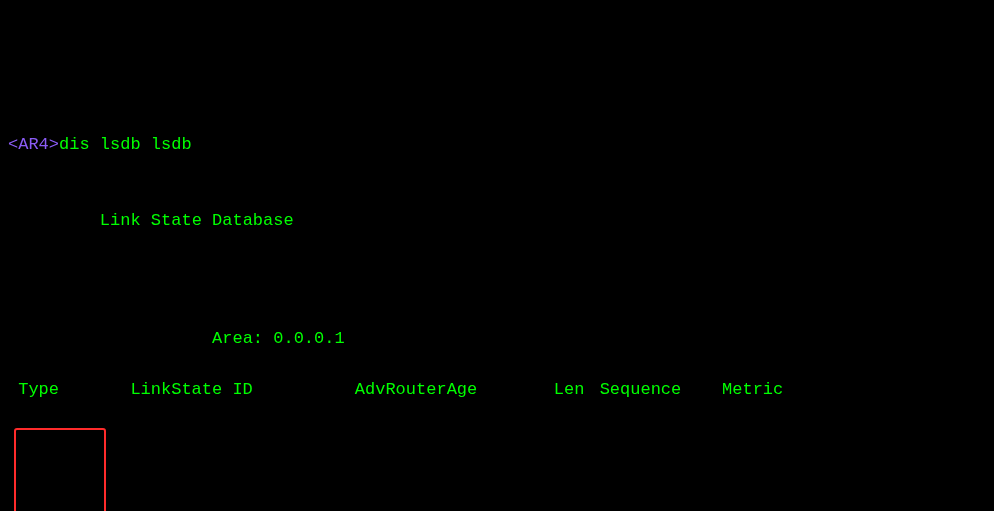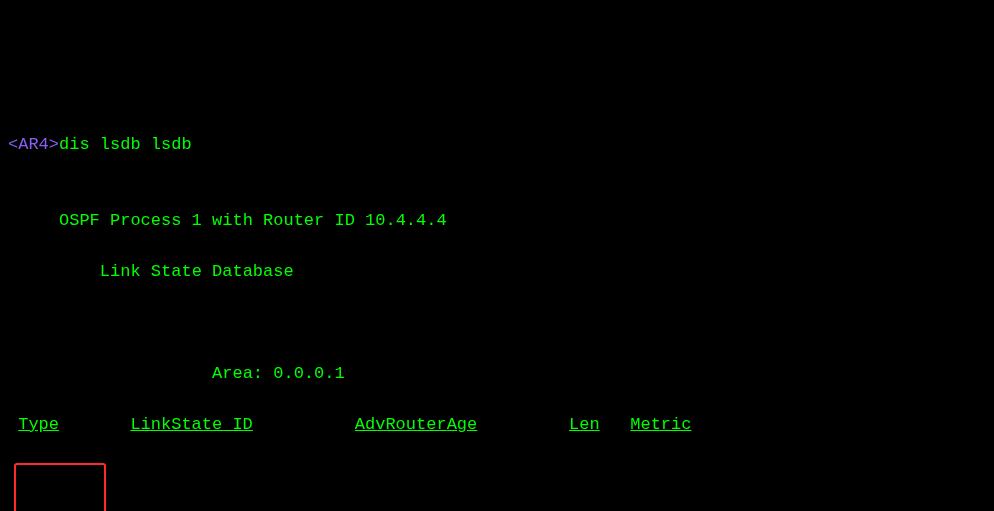--- a/index.html
+++ b/index.html
@@ -11,57 +11,56 @@
     line-height: 1.5;
     padding: 4px 8px;
     width: 994px;
     height: 511px;
     overflow: hidden;
     white-space: pre;
   }
   .prompt { color: #8b5cf6; }
   .hdr-line1 { padding-left: 5ch; }
   .hdr-line2 { padding-left: 9ch; }
-  .area-line { padding-left: 20ch; }
+  .area-line { padding-left: 20ch; margin-top: 16px; }
   .col-headers, .row {
     display: grid;
     grid-template-columns: 10ch 14ch 18ch 9ch 6ch 12ch 8ch;
   }
   .col-headers span, .row span { display: inline-block; }
   .c-type { text-align: left; }
   .c-ls   { text-align: center; }
   .c-adv  { text-align: right; }
   .c-age  { text-align: left; padding-right: 2ch; }
-  .c-len  { text-align: right; }
+  .c-len  { text-align: center; }
   .c-seq  { text-align: left; }
-  .c-met  { text-align: center; }
+  .c-met  { text-align: left; }
   .highlight-box {
     position: absolute;
     border: 2px solid #ff2b2b;
     border-radius: 3px;
     pointer-events: none;
   }
   .spacer { height: 1.5em; }
-  .indent1 { padding-left: 1ch; text-decoration: underline; }
+  .indent1 { padding-left: 1ch; }
   .rows-container { position: relative; }
 </style>
 </head>
 <body>
 
 
 
 <div>
 <span class="prompt">&lt;AR4&gt;</span><span>dis lsdb lsdb</span>
 <div class="spacer"></div>
-<div class="hdr-line1">OSPF Process 1 with Router ID 10.4.4.4</div>
 <div class="hdr-line2">Link State Database</div>
 <div class="spacer"></div>
 <div class="area-line">Area: 0.0.0.1</div>
 <div class="col-headers indent1">
-<span class="c-type">Type</span><span class="c-ls">LinkState ID</span><span class="c-adv">AdvRouter</span><span class="c-age">Age</span><span class="c-len">Len</span><span class="c-met">Metric</span>
+<span class="c-type">Type</span><span class="c-ls">LinkState ID</span><span class="c-adv">AdvRouter</span><span class="c-age">Age</span><span class="c-len">Len</span><span class="c-seq">Sequence</span><span class="c-met">Metric</span>
 </div>
 <div class="rows-container" id="rows-body">
 <div class="highlight-box" id="hlbox" style="left: 6px; top: 0px; width: 92px; height: 230px;"></div>
 </div>
 
 
 
 
 
 </div>

